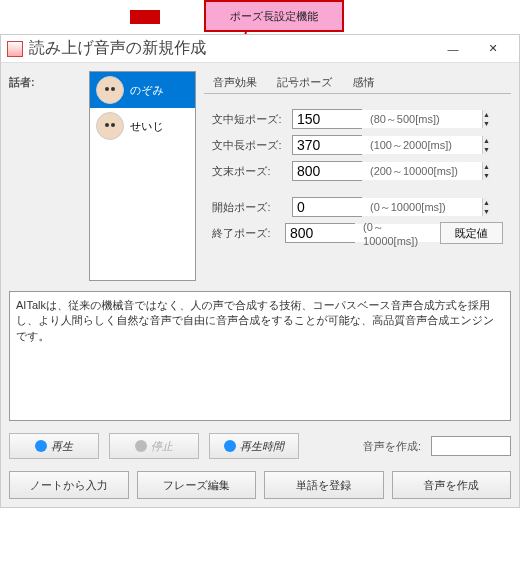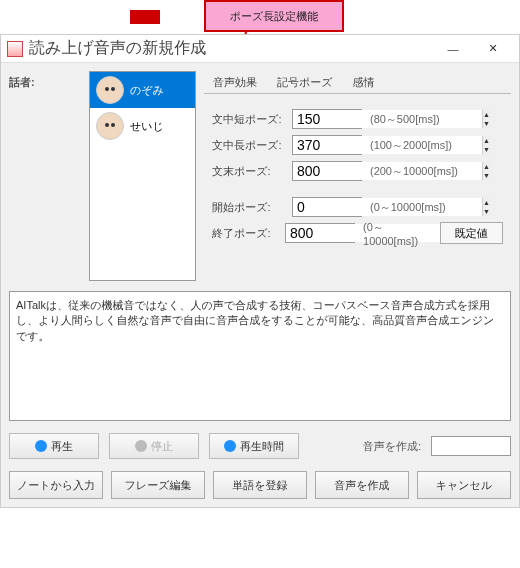--- a/index.html
+++ b/index.html
@@ -39,21 +39,21 @@
 .spinbox .spbtns { width: 16px; display: flex; flex-direction: column; border-left: 1px solid #ccc; }
 .spinbox .spbtns span { flex:1; font-size:7px; display:flex; align-items:center; justify-content:center; background:#eee; color:#333; }
 .range { color: #666; }
 .reset-btn { margin-left: auto; width: 70px; height: 22px; border: 1px solid #aaa; background: #f7f7f7; text-align:center; line-height:20px; }
 
 .gap { height: 10px; }
 
 .text-area { margin-top: 10px; width: 100%; height: 130px; border: 1px solid #999; background: #fff; padding: 6px; color: #333; line-height: 1.4; font-size: 11px; resize: none; overflow: auto; }
 
 .play-row { display: flex; align-items: center; gap: 10px; margin-top: 10px; }
-.pbtn { width: 90px; height: 26px; border: 1px solid #bbb; background: linear-gradient(#fafafa,#e8e8e8); display:flex; align-items:center; justify-content:center; gap:4px; color:#333; }
+.pbtn { width: 90px; height: 26px; border: 1px solid #bbb; background: linear-gradient(#fafafa,#e8e8e8); display:flex; align-items:center; justify-content:center; gap:4px; color:#333;font-style:italic; }
 .pbtn.disabled { color:#aaa; }
 .circ { width:12px; height:12px; border-radius:50%; }
 .circ.play { background:#1e90ff; }
 .circ.stop { background:#bbb; }
 .circ.time { background:#1e90ff; }
 .play-time-label { margin-left:auto; color:#555; }
 .play-time-box { width:80px; height:20px; border:1px solid #999; background:#fff; }
 
 .bottom-row { display:flex; gap:8px; margin-top:12px; }
 .bbtn { flex:1; height:28px; border:1px solid #aaa; background:linear-gradient(#fafafa,#e8e8e8); display:flex; align-items:center; justify-content:center; color:#333; }
@@ -186,16 +186,15 @@
         </div>
       <span class="play-time-label">音声を作成:</span>
       <div class="play-time-box"></div>
     </div>
 
     <div class="bottom-row">
       <div class="bbtn">ノートから入力</div>
       <div class="bbtn">フレーズ編集</div>
       <div class="bbtn">単語を登録</div>
       <div class="bbtn">音声を作成</div>
-      <div class="bbtn">キャンセル</div>
     </div>
   </div>
 </div>
 
 </body></html>

